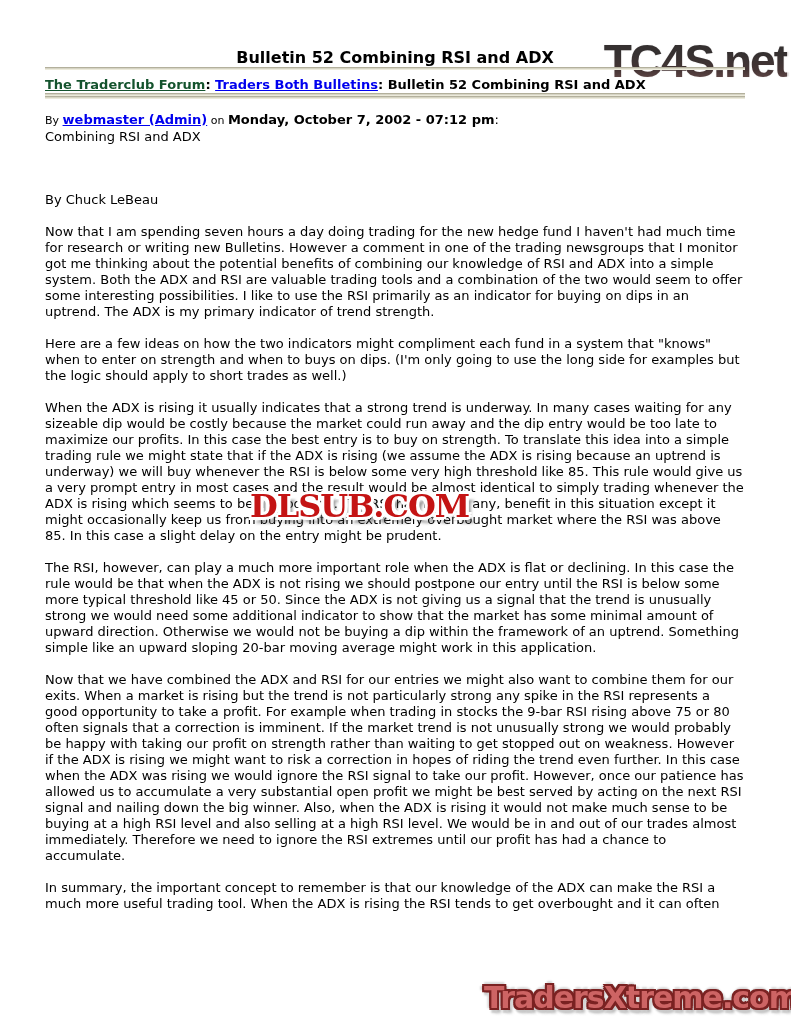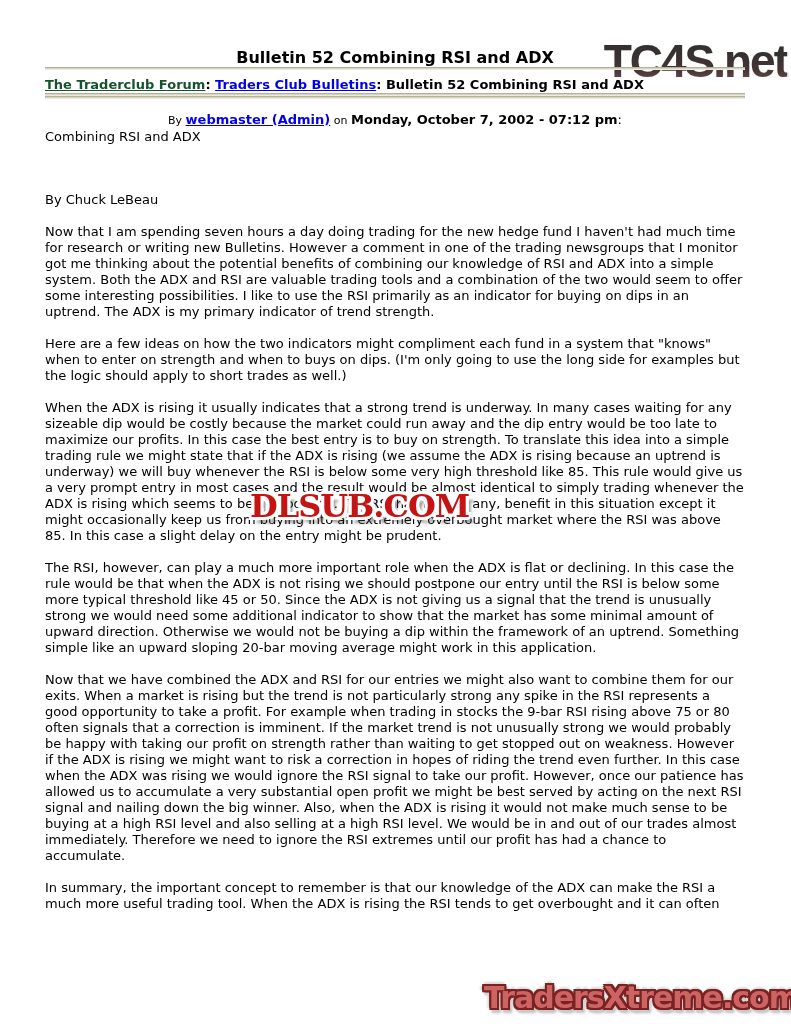--- a/index.html
+++ b/index.html
@@ -32,21 +32,21 @@
   }
   .rule1{margin-top:5px;}
   .rule2{margin-top:4px;}
   .rule3{margin-top:29px;}
   .breadcrumb{
     margin-top:6px;font-size:13px;font-weight:bold;line-height:17px;
   }
   a.purple-link{color:#14532d;text-decoration:underline;}
   a.blue-link{color:#0000ee;text-decoration:underline;}
   .byline{
-    margin-top:13px;font-size:11px;line-height:16px;color:#000;text-align:center;
+    margin-top:13px;font-size:11px;line-height:16px;color:#000;
   }
   .byline .big{font-size:13px;}
   .byline .date{font-weight:bold;font-size:13px;}
   .byline a{font-weight:bold;}
   .bodytext{font-size:13px;line-height:16px;}
   .bodytext p{margin:0 0 16px 0;}
   .bodytext p.h1{margin-top:15px;}
   .bodytext p.gap-extra{margin-bottom:47px;}
   .wm-center{
     position:absolute;left:250px;top:484px;
@@ -77,21 +77,21 @@
 
 <div class="logo">TC4S.net</div>
 
 <div class="content">
 
   <div class="page-title">Bulletin 52 Combining RSI and ADX</div>
 
   <hr class="rule rule1">
 
   <div class="breadcrumb">
-    <a href="#" class="purple-link">The Traderclub Forum</a><span>: </span><a href="#" class="blue-link">Traders Club Bulletins</a><span>: </span><span>Bulletin 52 Combining RSI and ADX</span>
+    <a href="#" class="purple-link">The Traderclub Forum</a><span>: </span><a href="#" class="blue-link">Traders Both Bulletins</a><span>: </span><span>Bulletin 52 Combining RSI and ADX</span>
   </div>
 
   <hr class="rule rule2">
   <hr class="rule rule3">
 
   <div class="byline">
     <span>By</span>
     <a href="#" class="blue-link big">webmaster (Admin)</a>
     <span>on</span>
     <span class="date">Monday, October 7, 2002 - 07:12 pm</span><span class="big">:</span>

